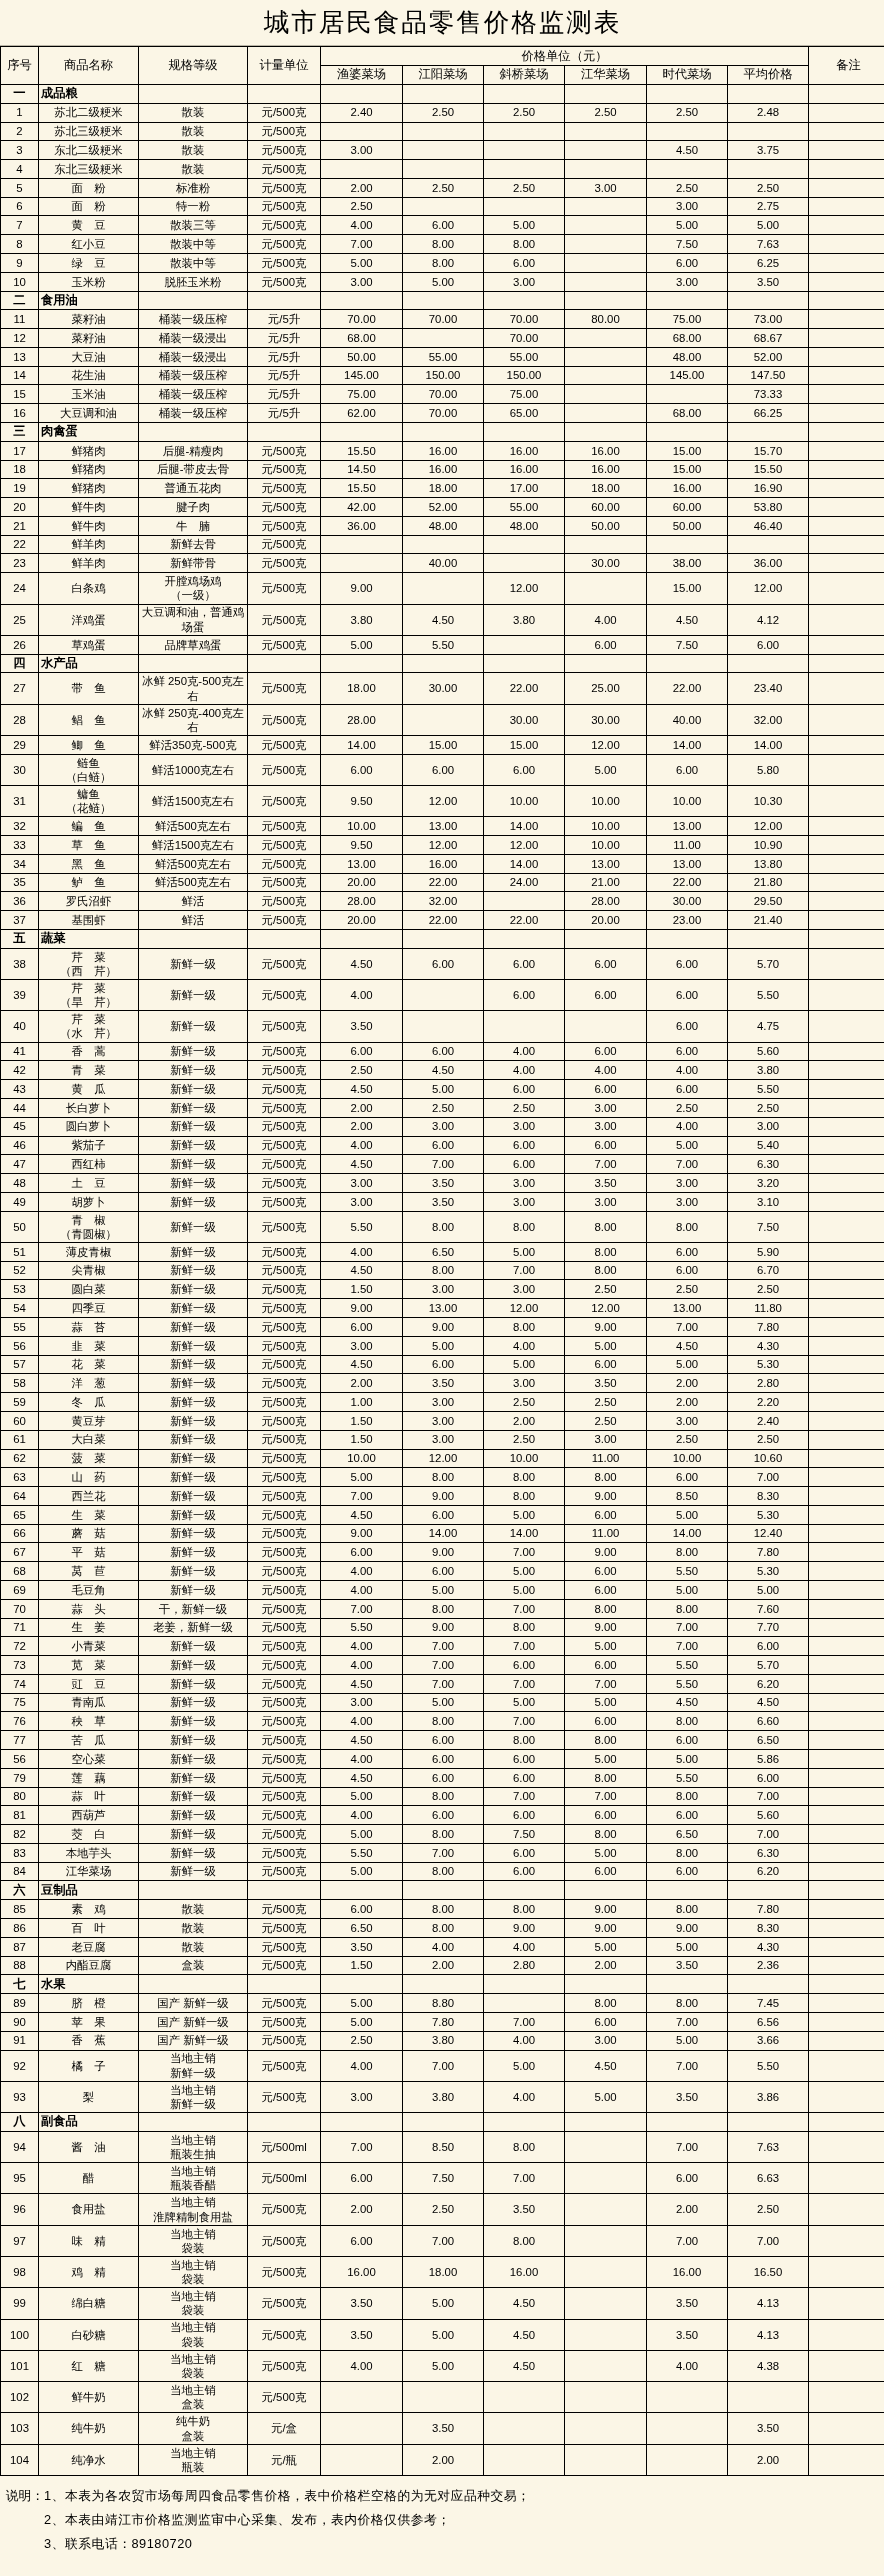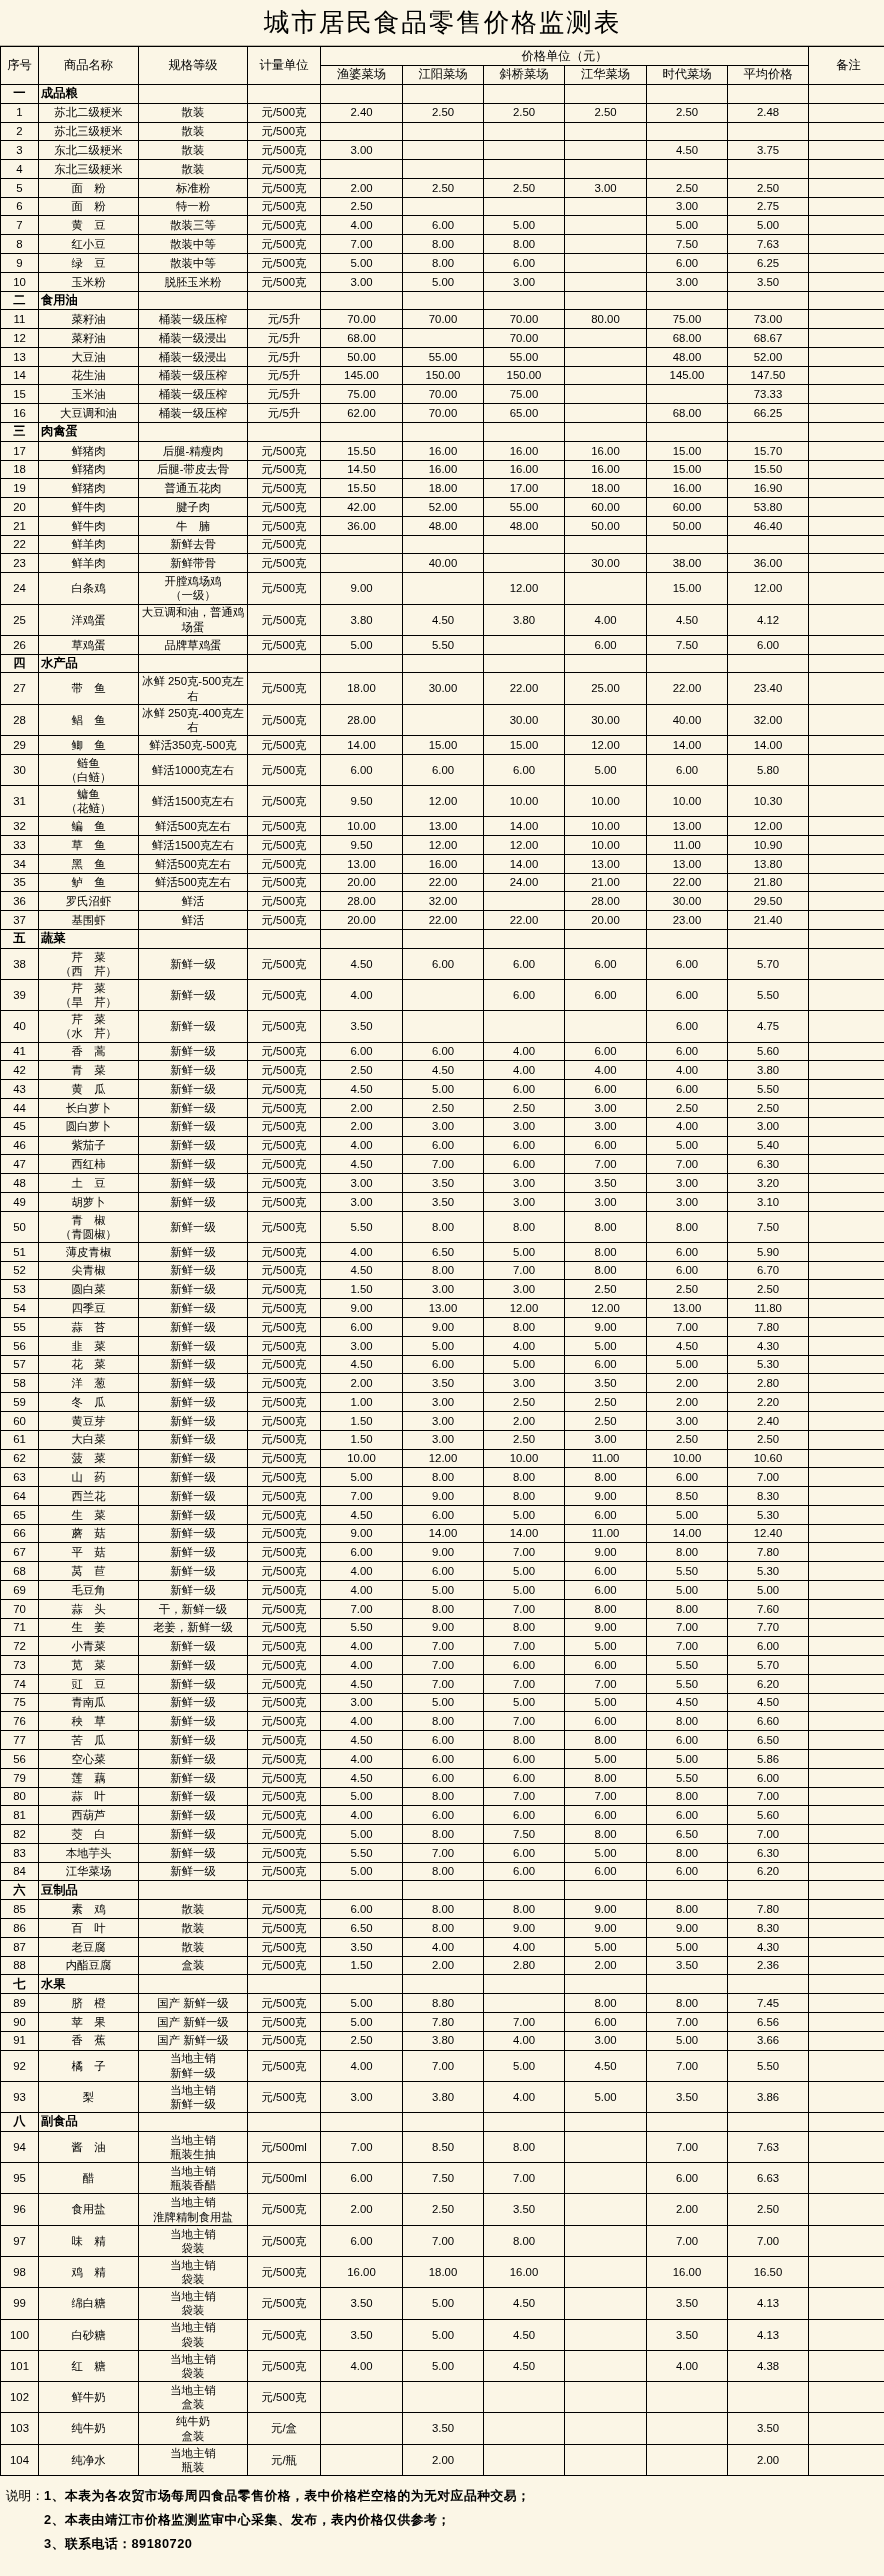--- a/index.html
+++ b/index.html
@@ -29,21 +29,21 @@
     height:16px;
   }
   .price-table th { font-weight:normal; font-size:12.3px; }
   .price-table tr.cat td { font-weight:bold; font-size:12.3px; }
   .price-table tr.cat td:nth-child(2) { text-align:left; }
   .notes {
     font-size:12.8px; padding:7.6px 9.5px 9.5px 5.7px; line-height:1.9;
     display:flex;
   }
   .notes .label { white-space:nowrap; }
-  .notes .lines div { letter-spacing:0.5px;font-weight:bold; }
+  .notes .lines div { letter-spacing:0.5px; }
 </style>
 </head>
 <body>
 
 <div class="page">
   <div class="title">城市居民食品零售价格监测表</div>
 
 
   <table class="price-table">
     <colgroup>

